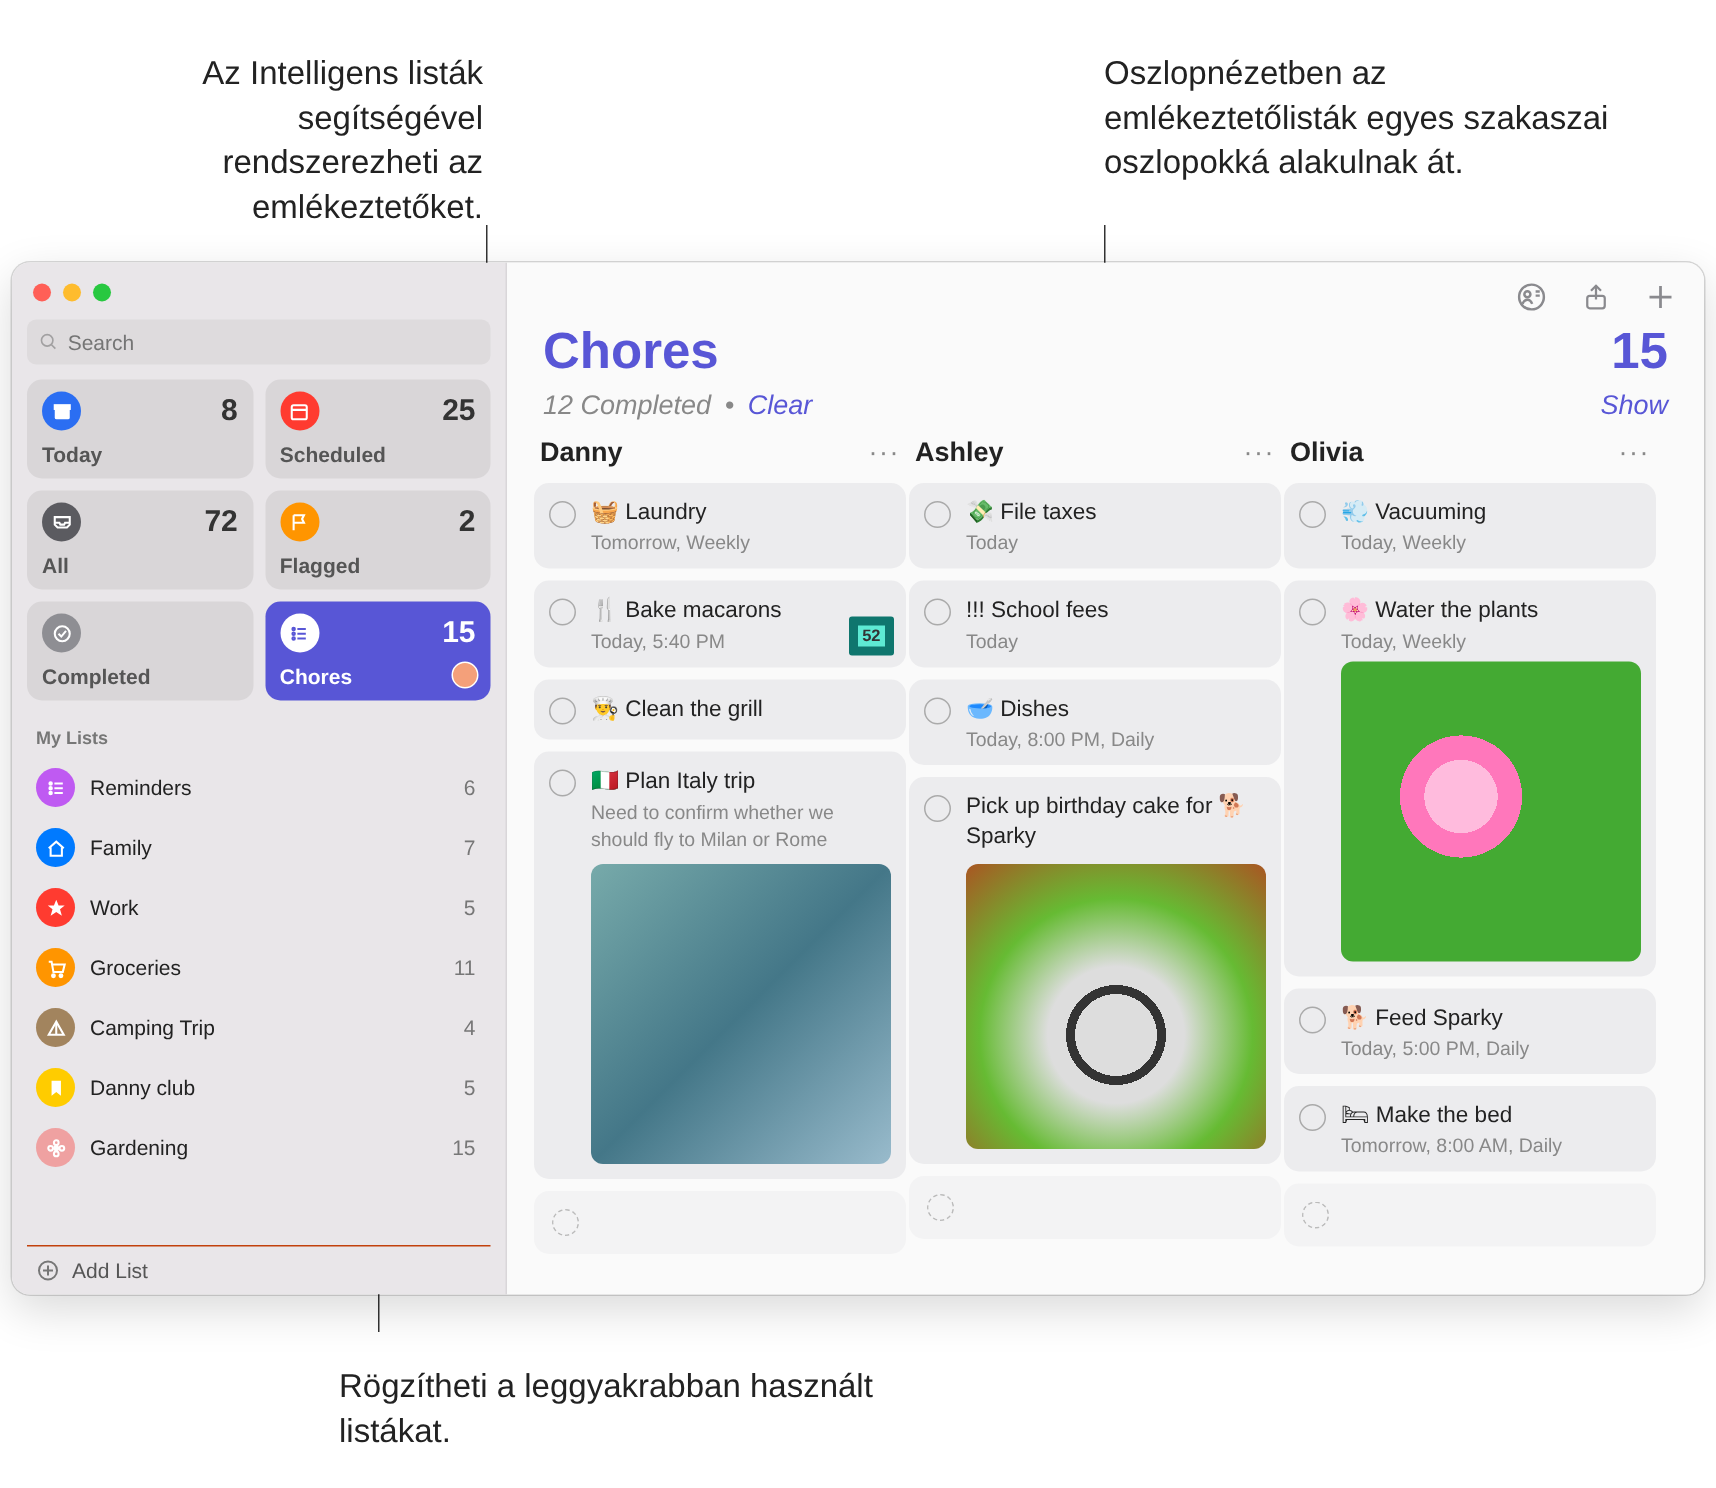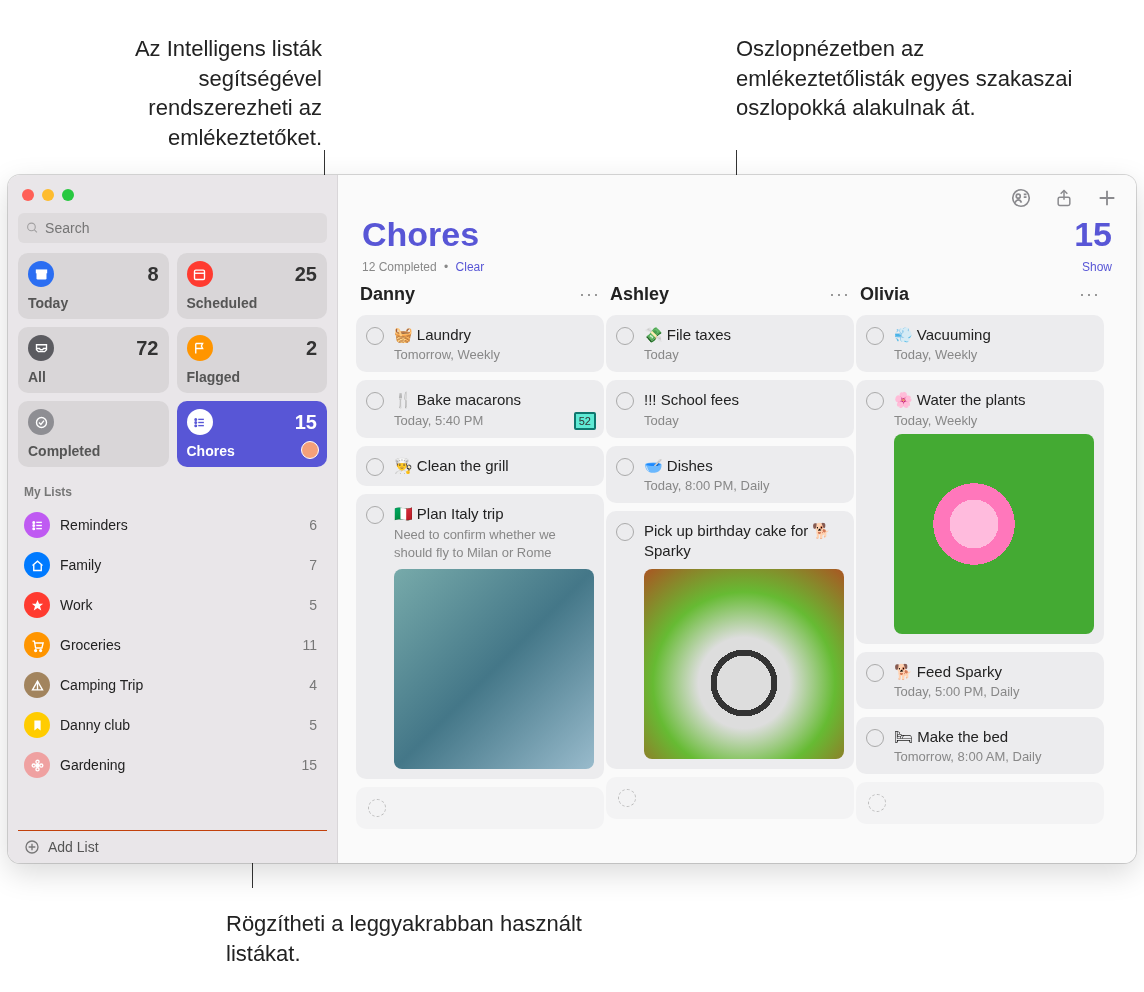--- a/index.html
+++ b/index.html
@@ -153,21 +153,21 @@
   }
   .title {
     font-size: 34px; font-weight: 800; color: #5856d6;
   }
   .big-count {
     font-size: 34px; font-weight: 700; color: #5856d6;
   }
   .sub-row {
     padding: 0 24px 10px 24px;
     display:flex; justify-content:space-between; align-items:center;
-    font-size: 12px; color: #888;
+    font-size: 18px; color: #888; font-style: italic;
   }
   .sub-row .clear { color: #5856d6; cursor:pointer; }
   .sub-row .show { color: #5856d6; cursor:pointer; }
   .columns {
     display: flex; gap: 2px;
     padding: 0 18px 12px 18px;
     flex: 1; overflow: hidden;
   }
   .col {
     width: 248px; display:flex; flex-direction:column; gap:8px;
@@ -190,22 +190,22 @@
     border: 1.5px solid #aaa;
     flex-shrink: 0; margin-top: 2px;
     cursor: pointer;
   }
   .card .body { flex:1; }
   .card .ttl { font-size: 15px; color:#222; line-height:1.35; }
   .card .sub { font-size: 13px; color:#888; margin-top:2px; }
   .card .note { font-size: 13px; color:#888; margin-top:2px; line-height:1.35; }
   .badge52 {
     position:absolute; right:8px; bottom:8px;
-    background:#5eead4; border:2px solid #0f766e; border-radius:2px;
-    font-size:11px; font-weight:400; padding:1px 3px; color:#333;
+    background:#5eead4; border:6px solid #0f766e; border-radius:2px;
+    font-size:11px; font-weight:700; padding:1px 3px; color:#333;
   }
   .empty-card {
     background: #f3f3f4; border-radius:10px; padding:12px;
   }
   .empty-card .circle {
     width: 18px; height:18px; border-radius:50%;
     border: 1.5px dashed #bbb;
   }
   .img-placeholder {
     width: 100%; border-radius: 8px; margin-top: 8px;

